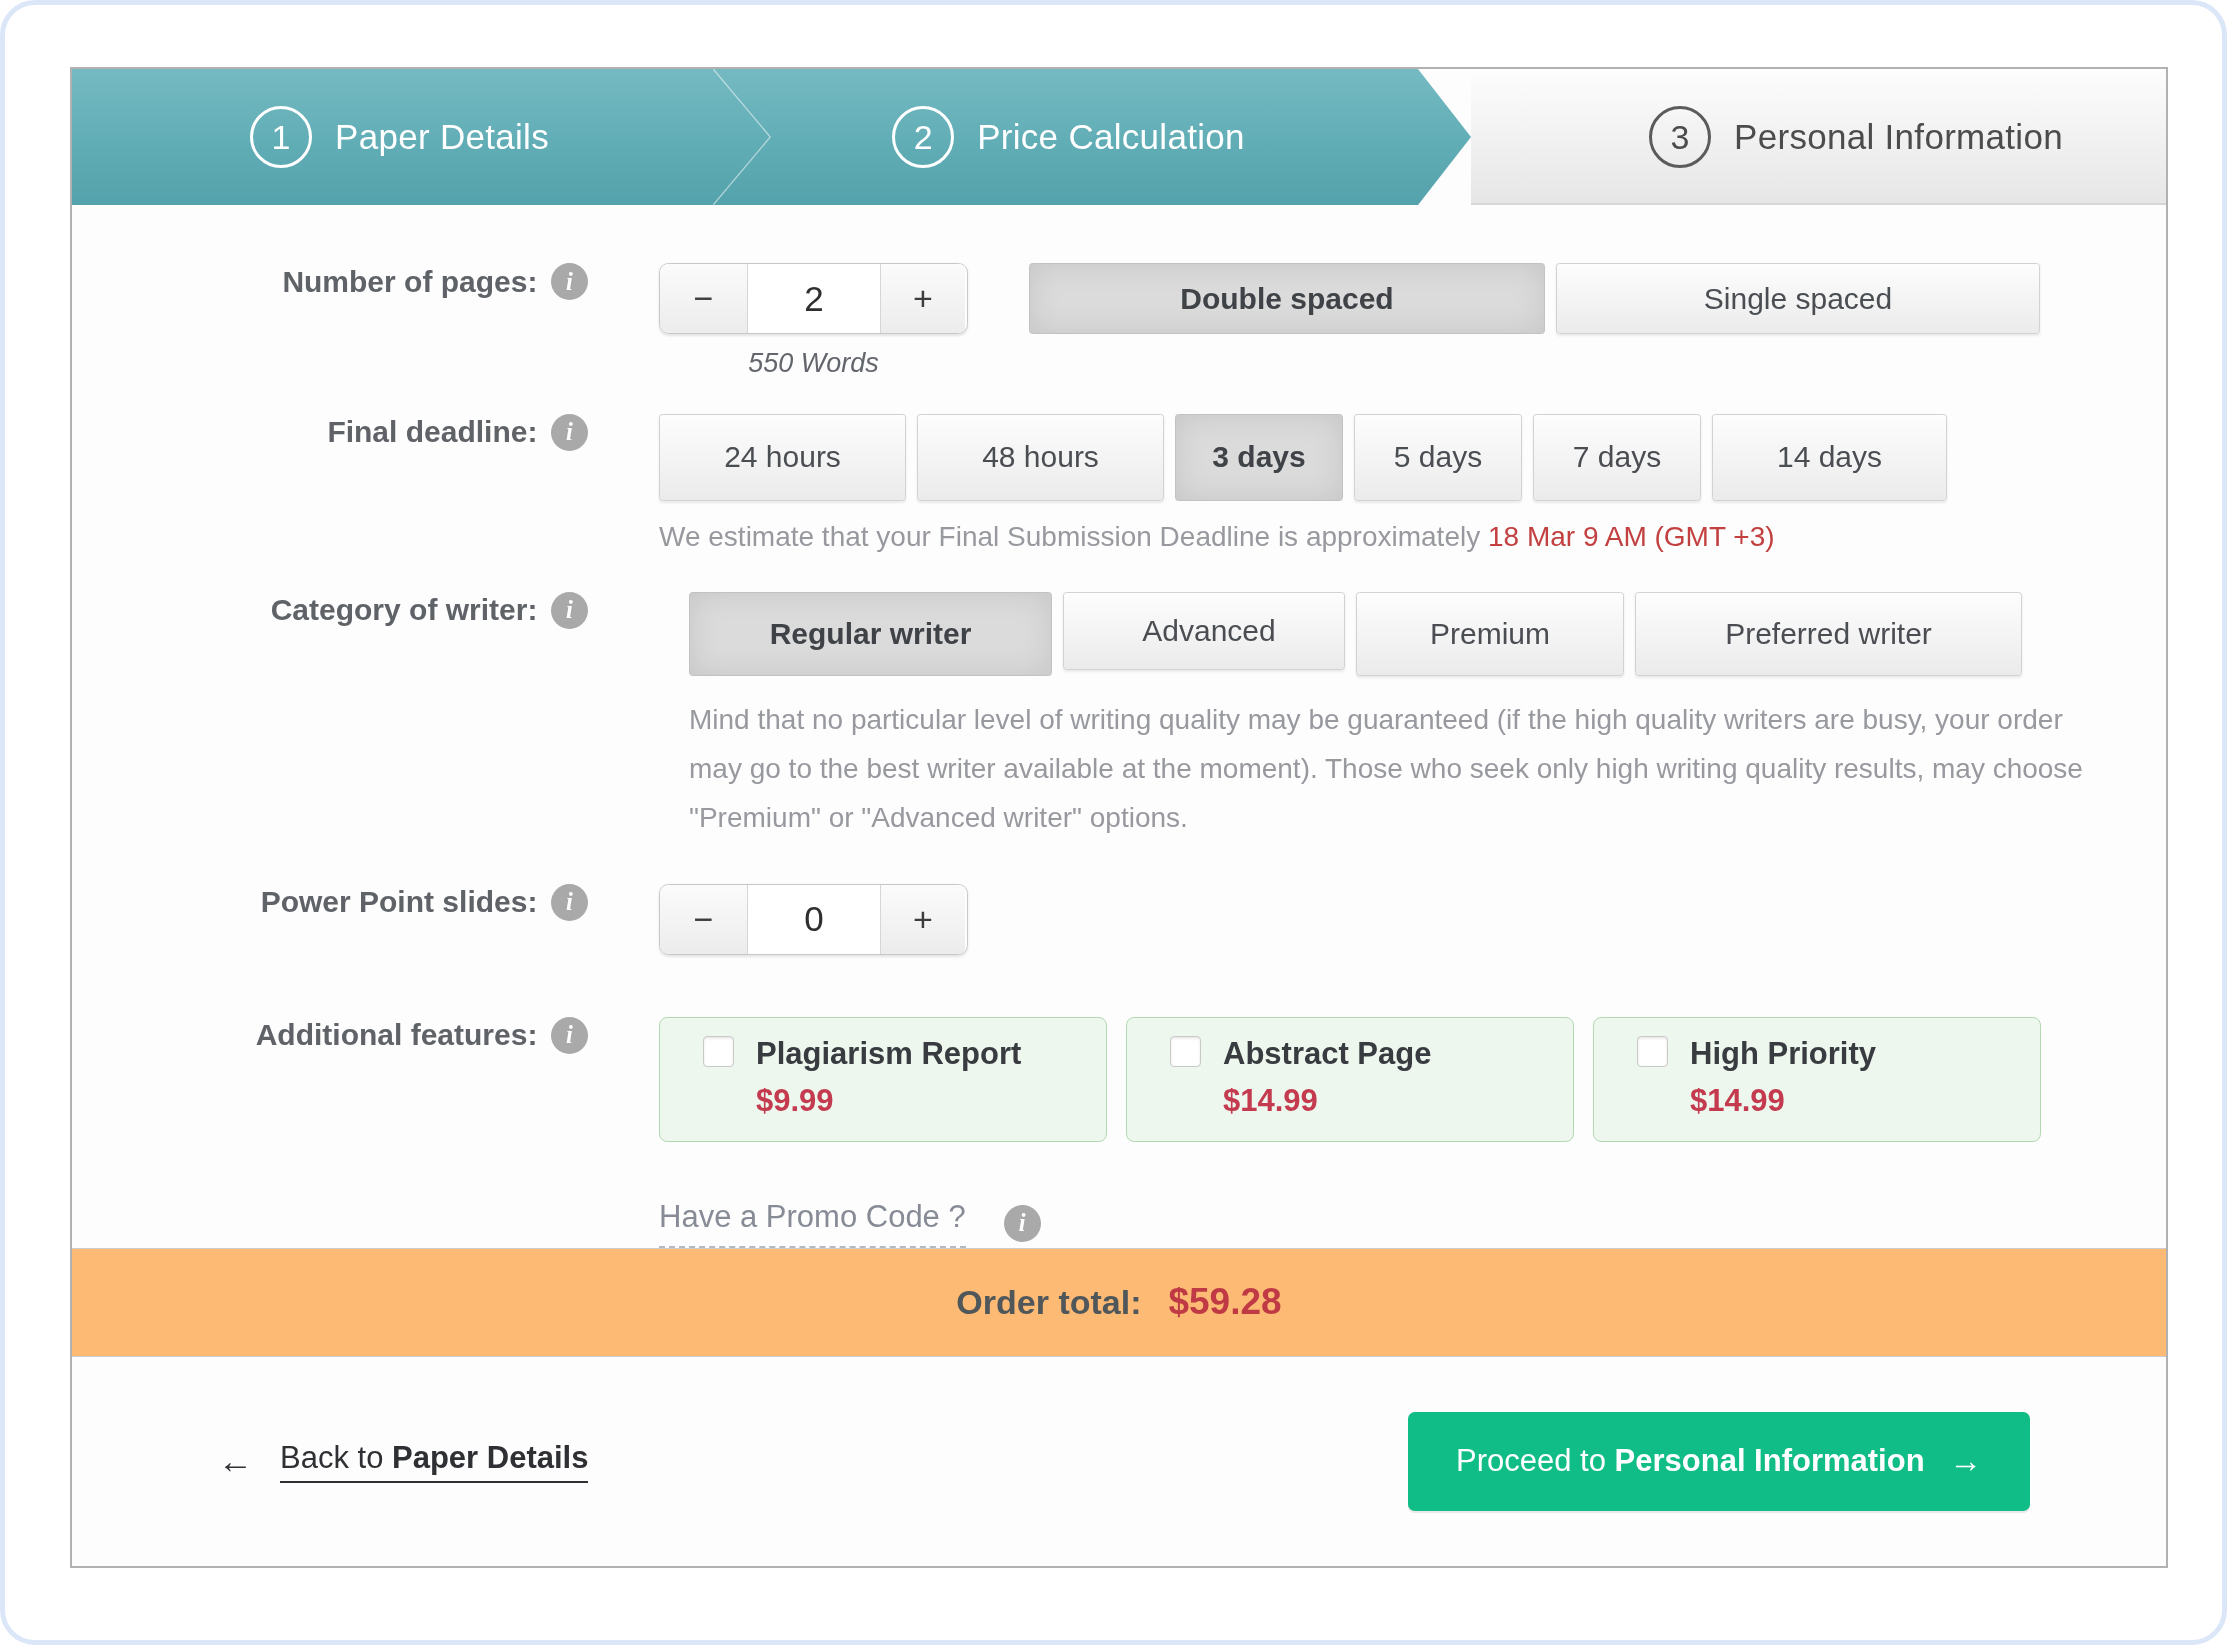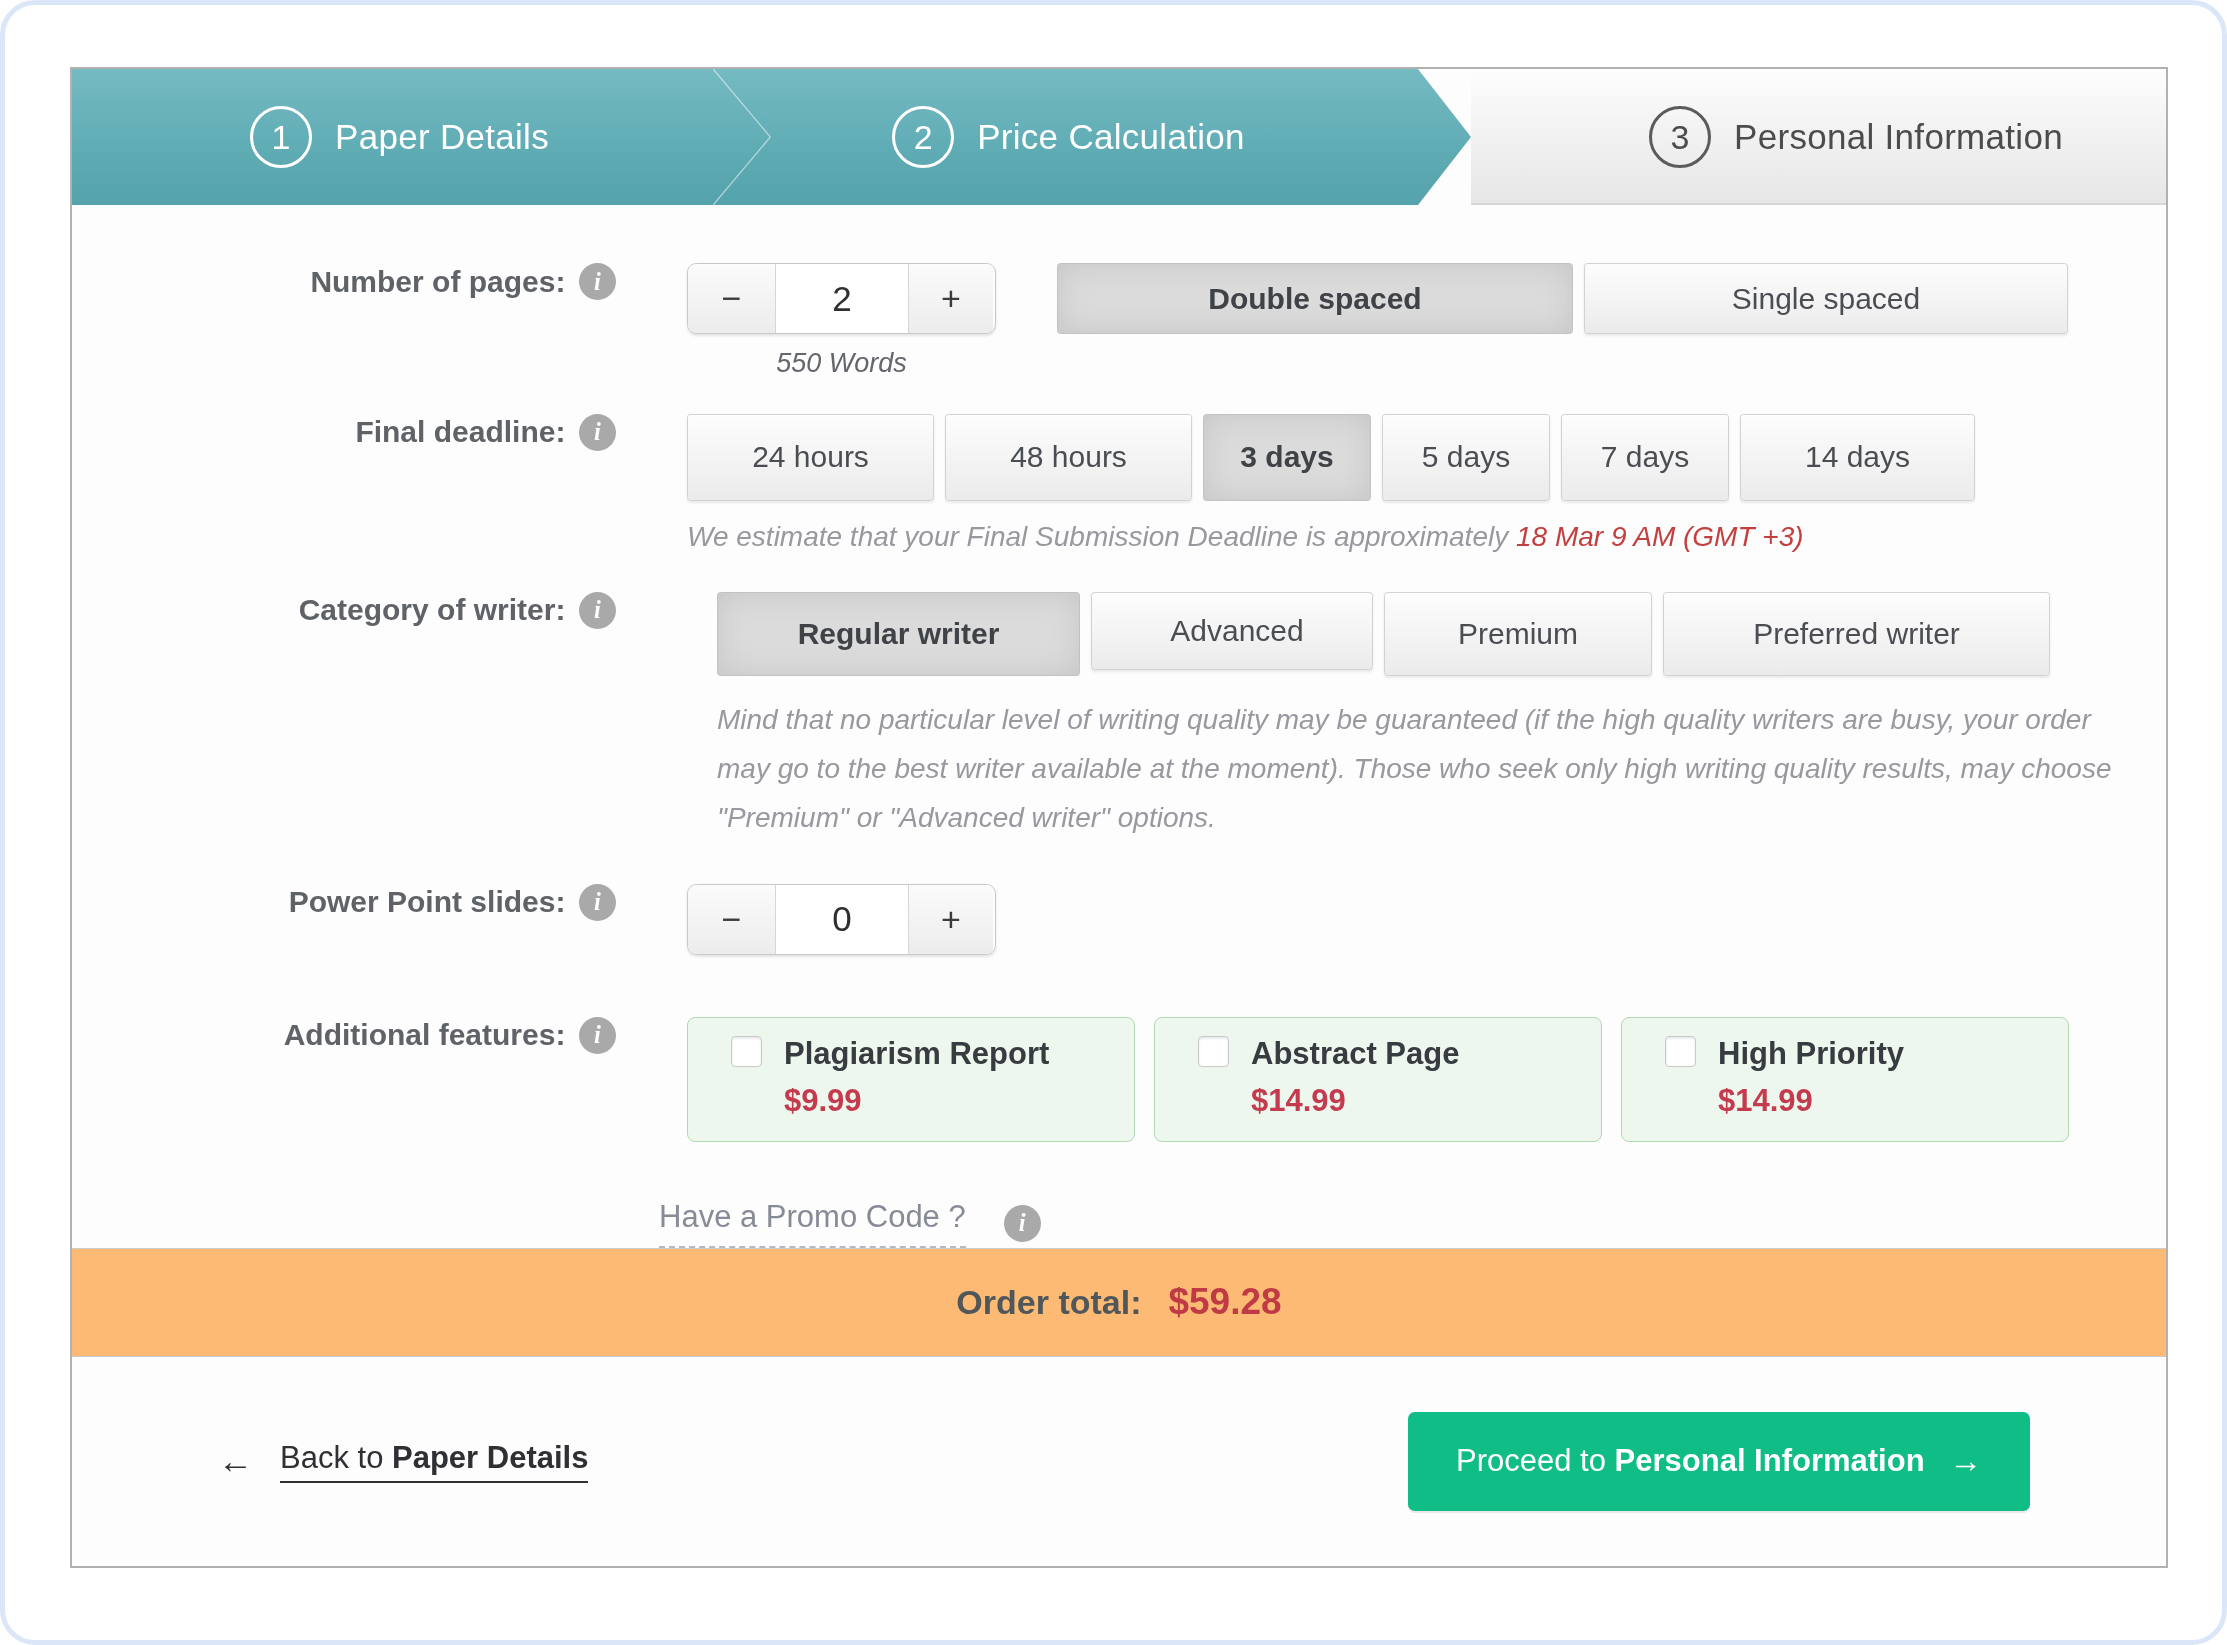--- a/index.html
+++ b/index.html
@@ -53,21 +53,21 @@
     box-sizing:border-box;
   }
   .tab-inactive .step-circle{ border-color:#5b5b5b; color:#4c4c4c; }
   .tab-divider{ position:absolute; left:640px; top:0; height:136px; width:61px; pointer-events:none; }
   
   .form-body{ flex:1; padding-top:58px; box-sizing:border-box; }
   .row{ display:flex; align-items:flex-start; }
   .row-label{
     width:516px; flex:none;
     display:flex; justify-content:flex-end; align-items:center; gap:13.6px;
-    font-size:30px; font-weight:bold; color:#5f6368; white-space:nowrap;padding-left:28px;
+    font-size:30px; font-weight:bold; color:#5f6368; white-space:nowrap;
   }
   .row-control{ margin-left:71px; }
   .info-icon{
     width:37px; height:37px; flex:none;
     background:#a9a9a9; border-radius:50%;
     display:flex; align-items:center; justify-content:center;
     color:#ffffff; font-family:"Liberation Serif", serif;
     font-style:italic; font-weight:bold; font-size:24.4px;
     cursor:pointer;
   }
@@ -117,21 +117,21 @@
   .btn-single{ width:484px; height:71px; }
   .btn-24h,.btn-48h{ width:247px; }
   .btn-3d,.btn-5d,.btn-7d{ width:168px; }
   .btn-14d{ width:235px; }
   .btn-regular{ width:363px; height:84px; }
   .btn-advanced{ width:282px; height:78px;padding-left:10px; }
   .btn-premium{ width:268px; height:84px; }
   .btn-preferred{ width:387px; height:84px; }
   .inline-note{
     margin-top:20.4px;
-    font-size:28px; font-style:italic; color:#97999f; white-space:nowrap;
+    font-size:28px; color:#97999f; white-space:nowrap;
   }
   .inline-note .red{ color:#c34040; }
   .writer-note{
     margin-top:19px; width:1402px; white-space:normal;
     line-height:49px;
   }
   
   .features-row .row-control{ display:flex; gap:19px; }
   .feature-card{
     width:448px; height:125px; box-sizing:border-box;

